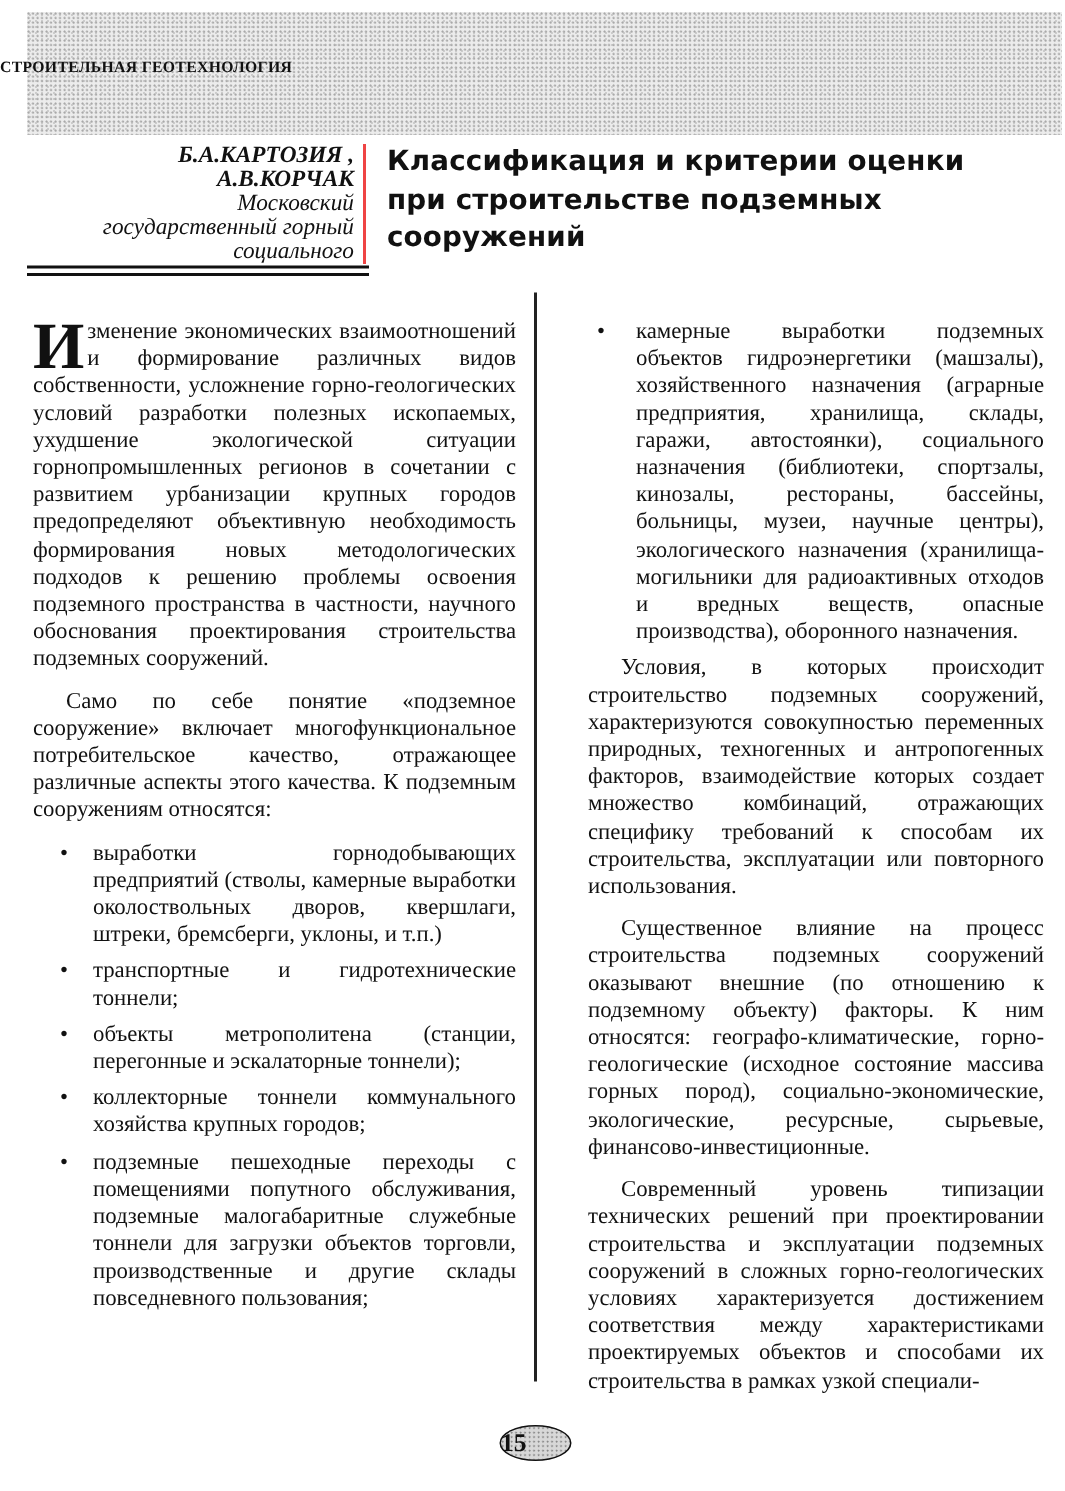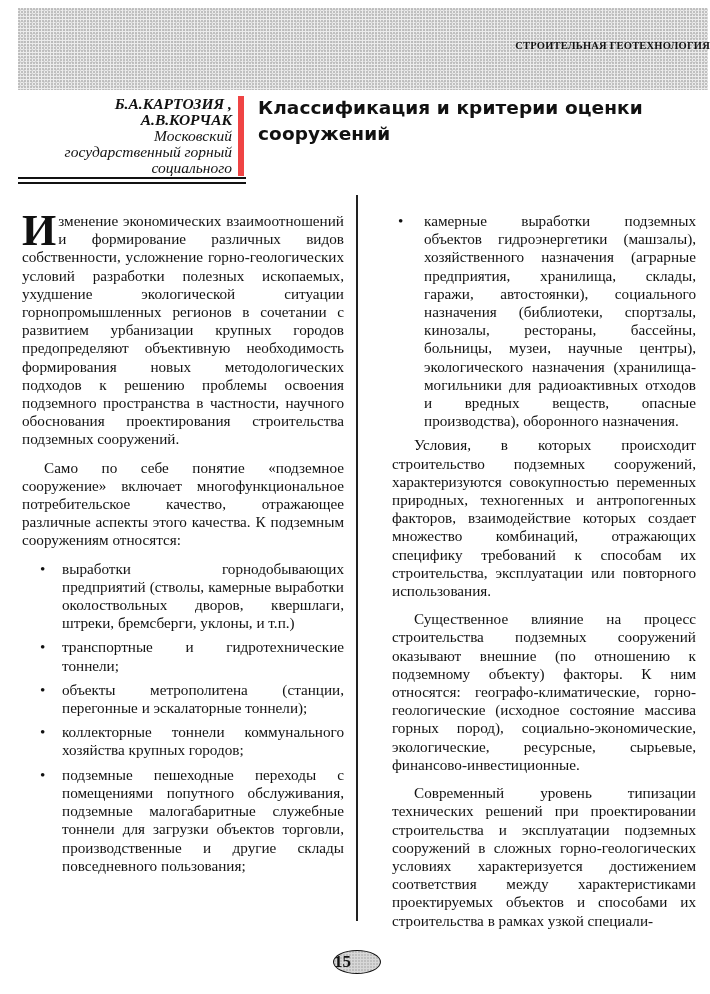--- a/index.html
+++ b/index.html
@@ -7,26 +7,26 @@
     .header-band {
       position:absolute; left:18px; top:8px; width:690px; height:82px;
       background-color:#e9e9e9;
       background-image:
         radial-gradient(circle at 1px 1px, #9a9a9a 0.6px, transparent 0.9px),
         radial-gradient(circle at 2px 2px, #c4c4c4 0.6px, transparent 0.9px);
       background-size:3px 3px, 4px 4px;
       opacity:0.85;
     }
     .running-head {
-      position:absolute; left:0; top:40px; width:710px; text-align:right;
+      position:absolute; left:0; top:40px; width:710px; text-align:left;
       font-family:"Liberation Serif","DejaVu Serif",serif; font-weight:bold; font-size:10.5px; letter-spacing:0.2px; color:#111;
     }
     .authors-box {
       position:absolute; left:18px; top:96px; width:226px; height:80px;
-      border-right:6px solid #ef4444; text-align:right; padding-right:6px; box-sizing:border-box;
+      border-right:2px solid #ef4444; text-align:right; padding-right:6px; box-sizing:border-box;
       font-family:"Liberation Serif","DejaVu Serif",serif; font-style:italic; font-size:15.5px; line-height:16px;
     }
     .authors-box .names { font-weight:bold; }
     .authors-rule1 { position:absolute; left:18px; top:177px; width:228px; height:2px; background:#111; }
     .authors-rule2 { position:absolute; left:18px; top:182px; width:228px; height:1.5px; background:#111; }
     .title {
       position:absolute; left:258px; top:95px; width:440px;
       font-family:"DejaVu Sans","Liberation Sans",sans-serif; font-weight:bold; font-size:18.5px; line-height:25.5px; color:#111;
       letter-spacing:0.1px;
     }
@@ -62,20 +62,21 @@
   <div class="names">А.В.КОРЧАК</div>
   <div>Московский</div>
   <div>государственный горный</div>
   <div>социального</div>
 </div>
 <div class="authors-rule1"></div>
 <div class="authors-rule2"></div>
 
 <div class="title">
   <div>Классификация и критерии оценки</div>
+  <div>при строительстве подземных</div>
   <div>сооружений</div>
 </div>
 
 <div class="divider"></div>
 
 <div class="col col-left">
   <p><span class="dropcap">И</span><span>зменение экономических взаимоотношений и формирование различных видов собственности, усложнение горно-геологических условий разработки полезных ископаемых, ухудшение экологической ситуации горнопромышленных регионов в сочетании с развитием урбанизации крупных городов предопределяют объективную необходимость формирования новых методологических подходов к решению проблемы освоения подземного пространства в частности, научного обоснования проектирования строительства подземных сооружений.</span></p>
   <p class="indent">Само по себе понятие «подземное сооружение» включает многофункциональное потребительское качество, отражающее различные аспекты этого качества. К подземным сооружениям относятся:</p>
   <ul class="bullets">
     <li><span class="dot">•</span><span>выработки горнодобывающих предприятий (стволы, камерные выработки околоствольных дворов, квершлаги, штреки, бремсберги, уклоны, и т.п.)</span></li>

